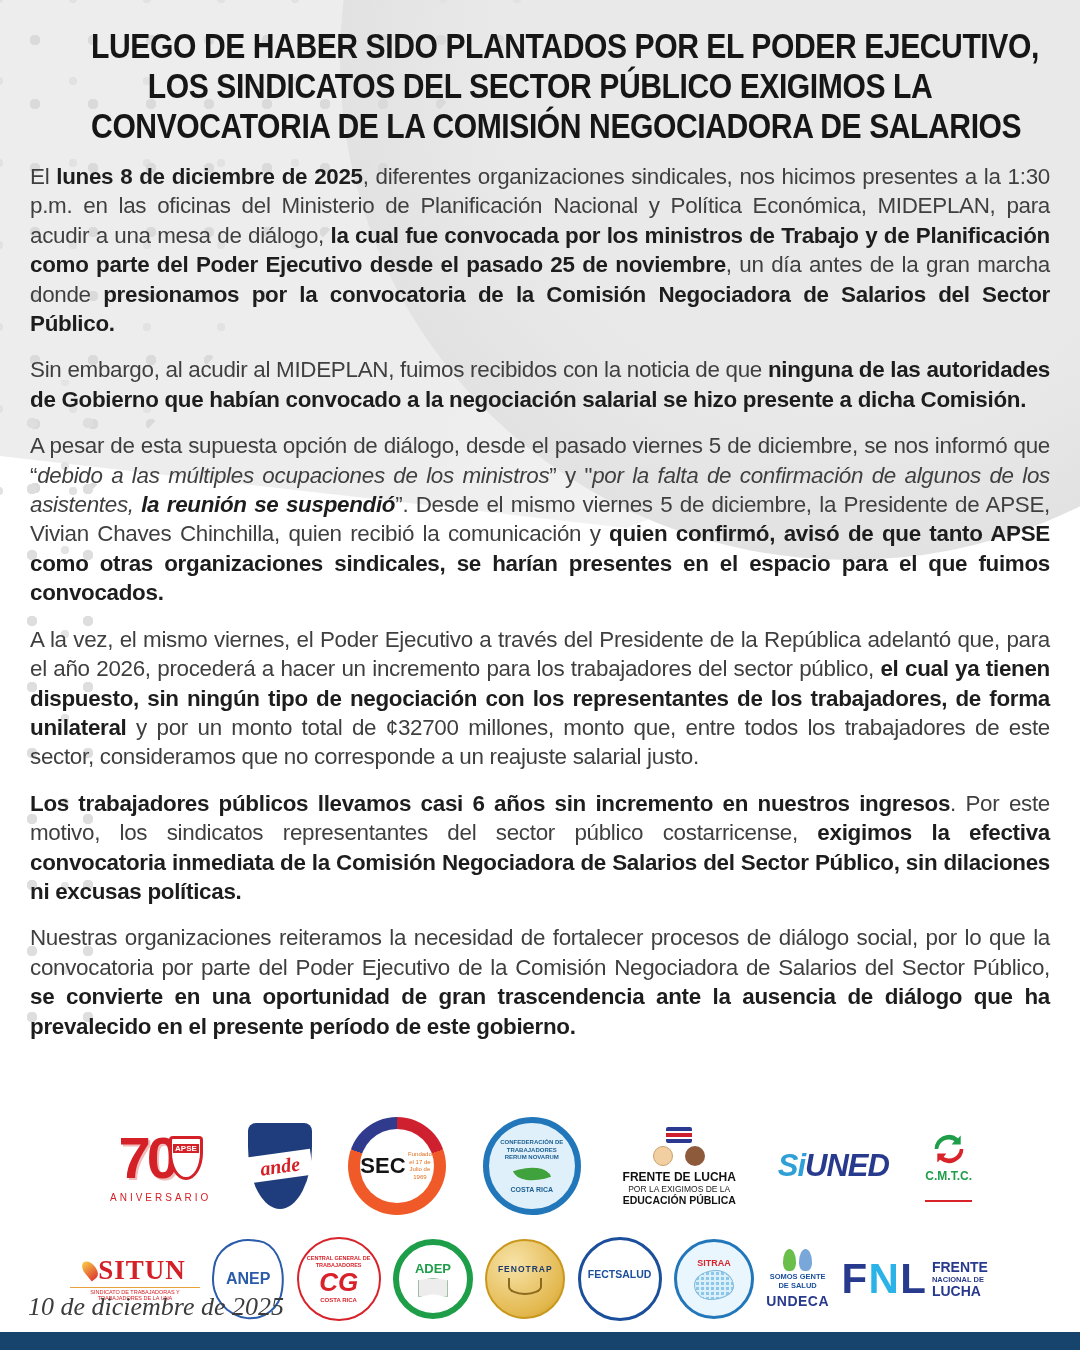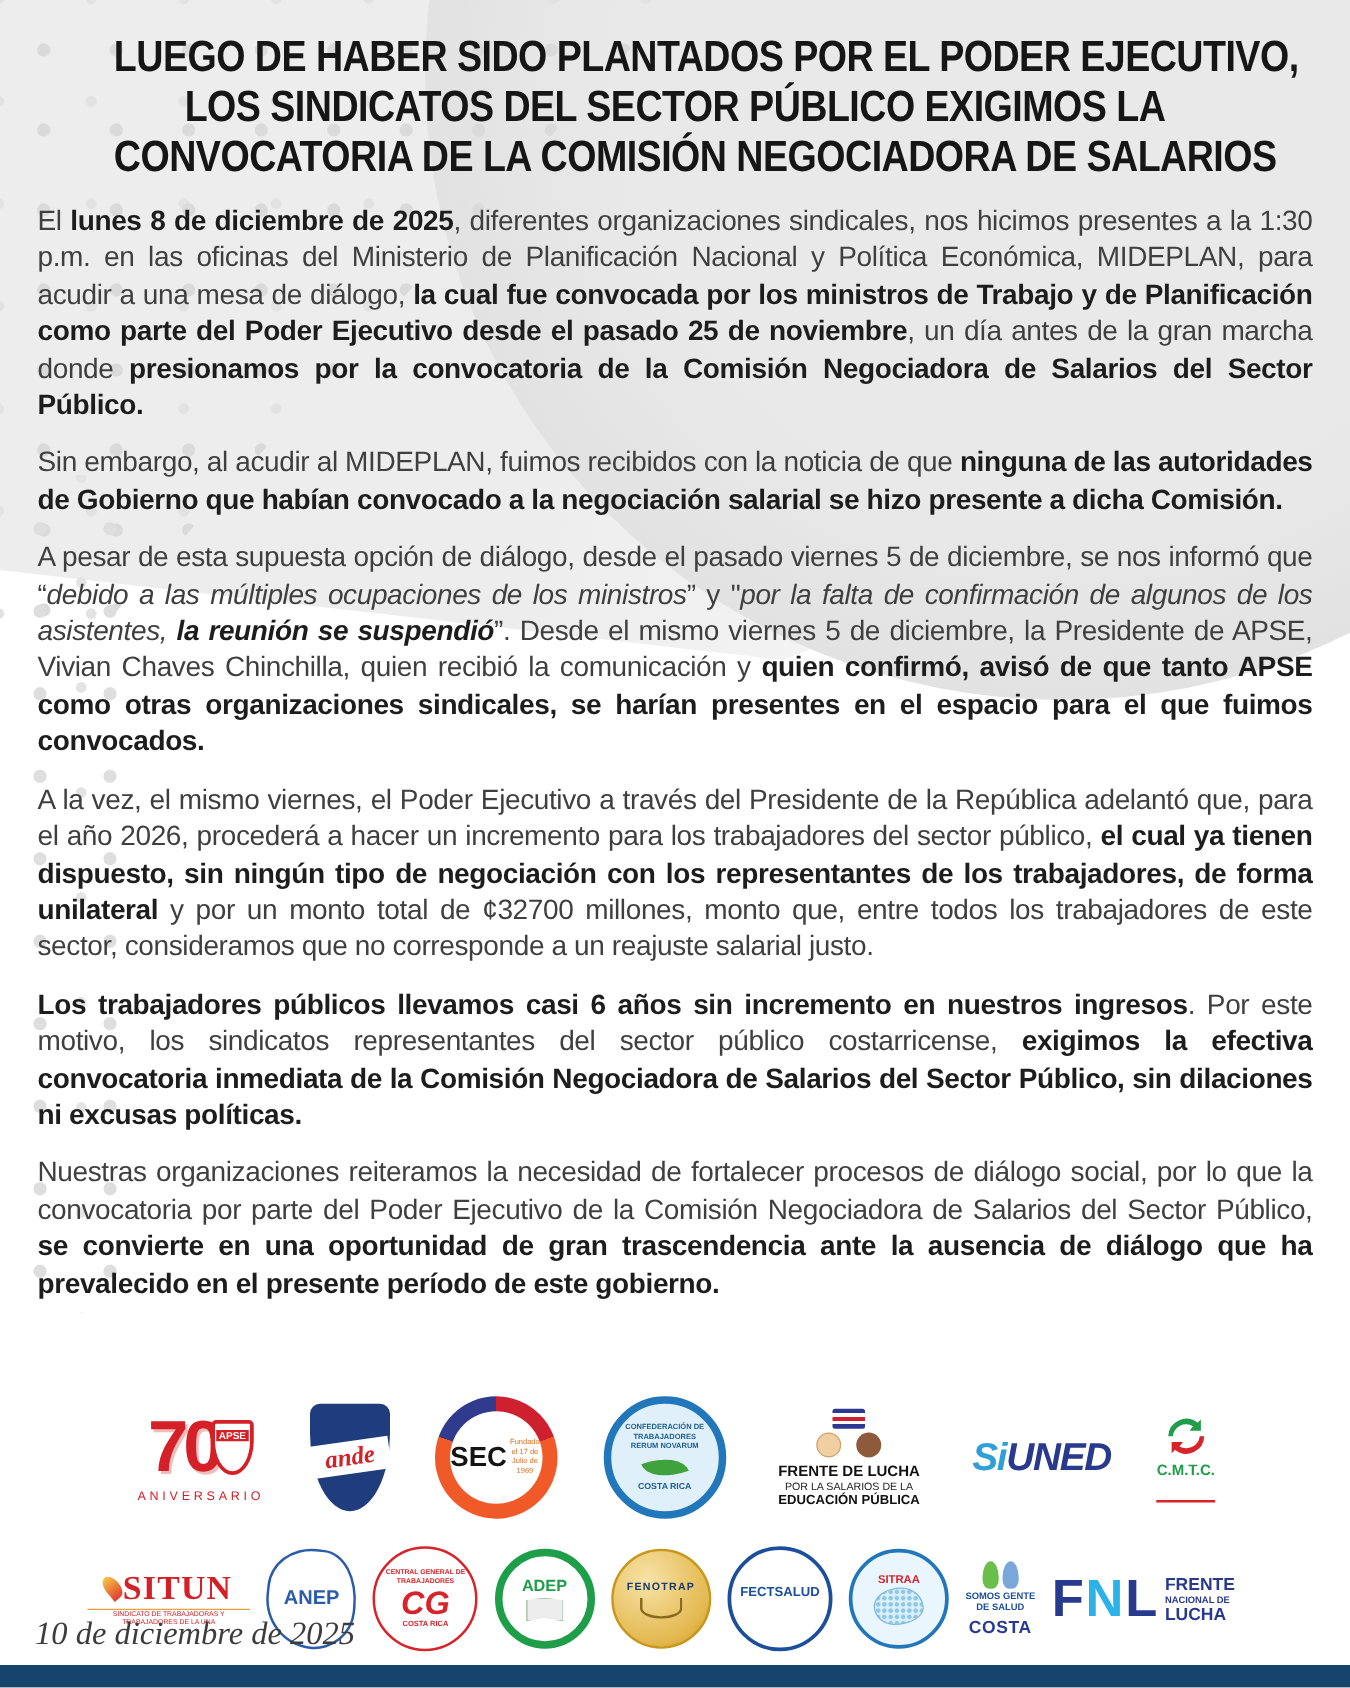--- a/index.html
+++ b/index.html
@@ -214,21 +214,21 @@
       </div>
     </div>
 
     <div class="logo frente">
       <div class="frente-flag"></div>
       <div class="frente-heads">
         <span class="frente-head fh1"></span>
         <span class="frente-head fh2"></span>
       </div>
       <div class="frente-l1">FRENTE DE LUCHA</div>
-      <div class="frente-l2">POR LA SALARIOS DE LA</div>
+      <div class="frente-l2">POR LA EXIGIMOS DE LA</div>
       <div class="frente-l3">EDUCACIÓN PÚBLICA</div>
     </div>
 
     <div class="logo">
       <div class="siuned">
         <span class="p1">Si</span><span class="p2">UNED</span>
       </div>
     </div>
 
     <div class="logo">
@@ -298,21 +298,21 @@
       </div>
     </div>
 
     <div class="logo">
       <div class="u-people">
         <span class="u-p u-g"></span>
         <span class="u-p u-b"></span>
       </div>
       <div class="u-sub">SOMOS GENTE</div>
       <div class="u-sub">DE SALUD</div>
-      <div class="u-text">COSTA</div>
+      <div class="u-text">UNDECA</div>
     </div>
 
     <div class="logo fnl">
       <div class="fnl-letters">
         <span class="fl1">F</span>
         <span class="fl2">N</span>
         <span class="fl3">L</span>
       </div>
       <div class="fnl-stack">
         <div class="fnl-s1">FRENTE</div>

